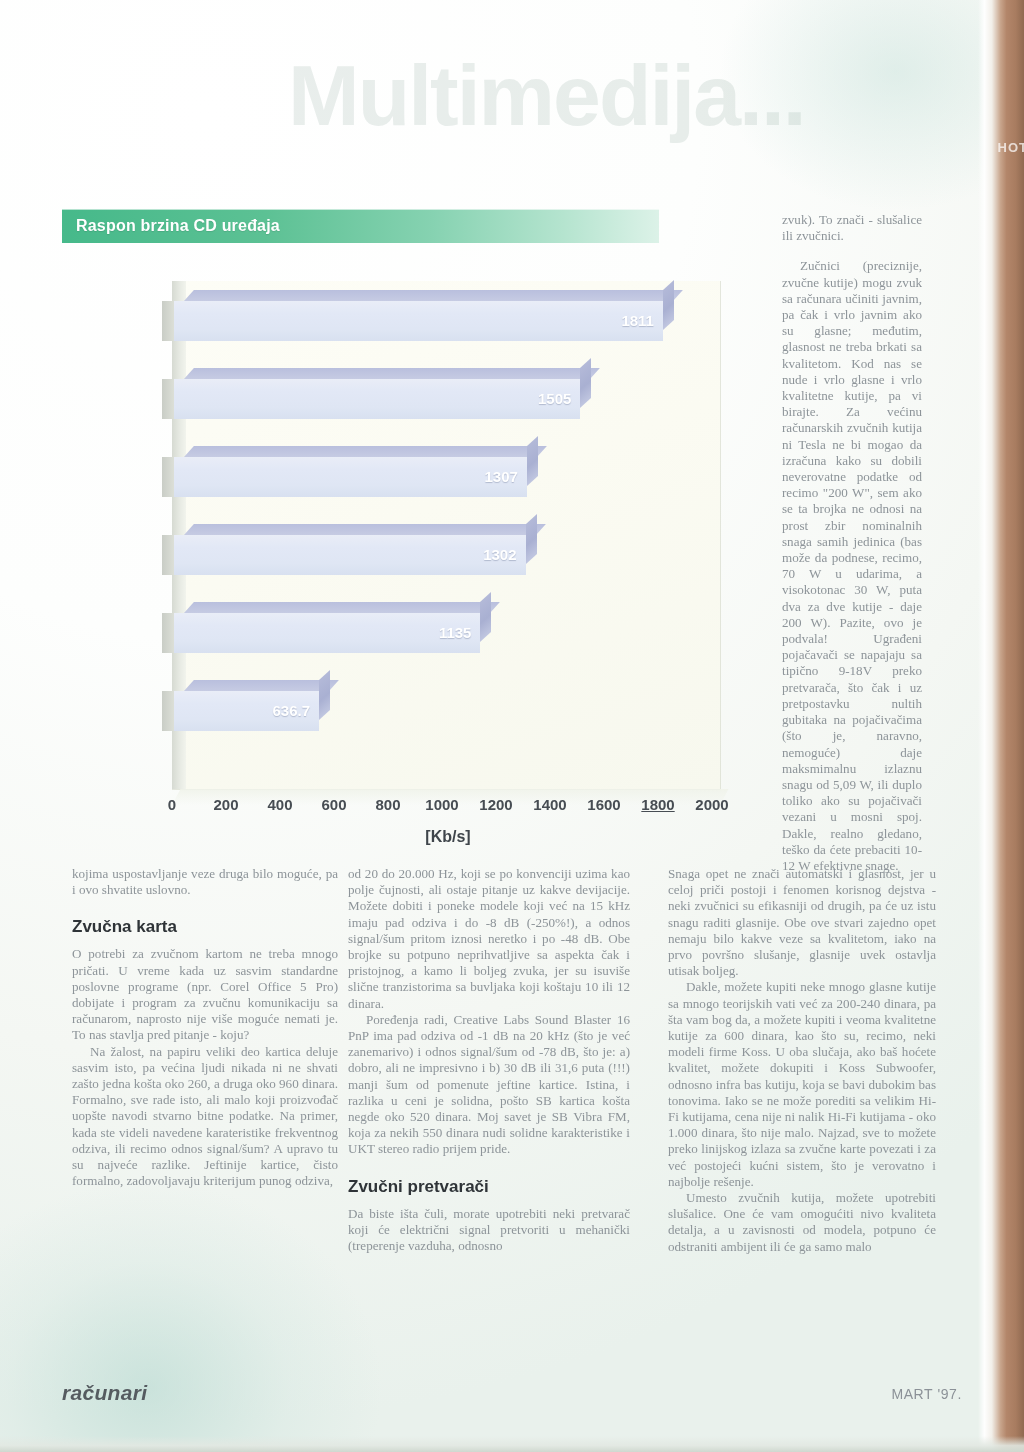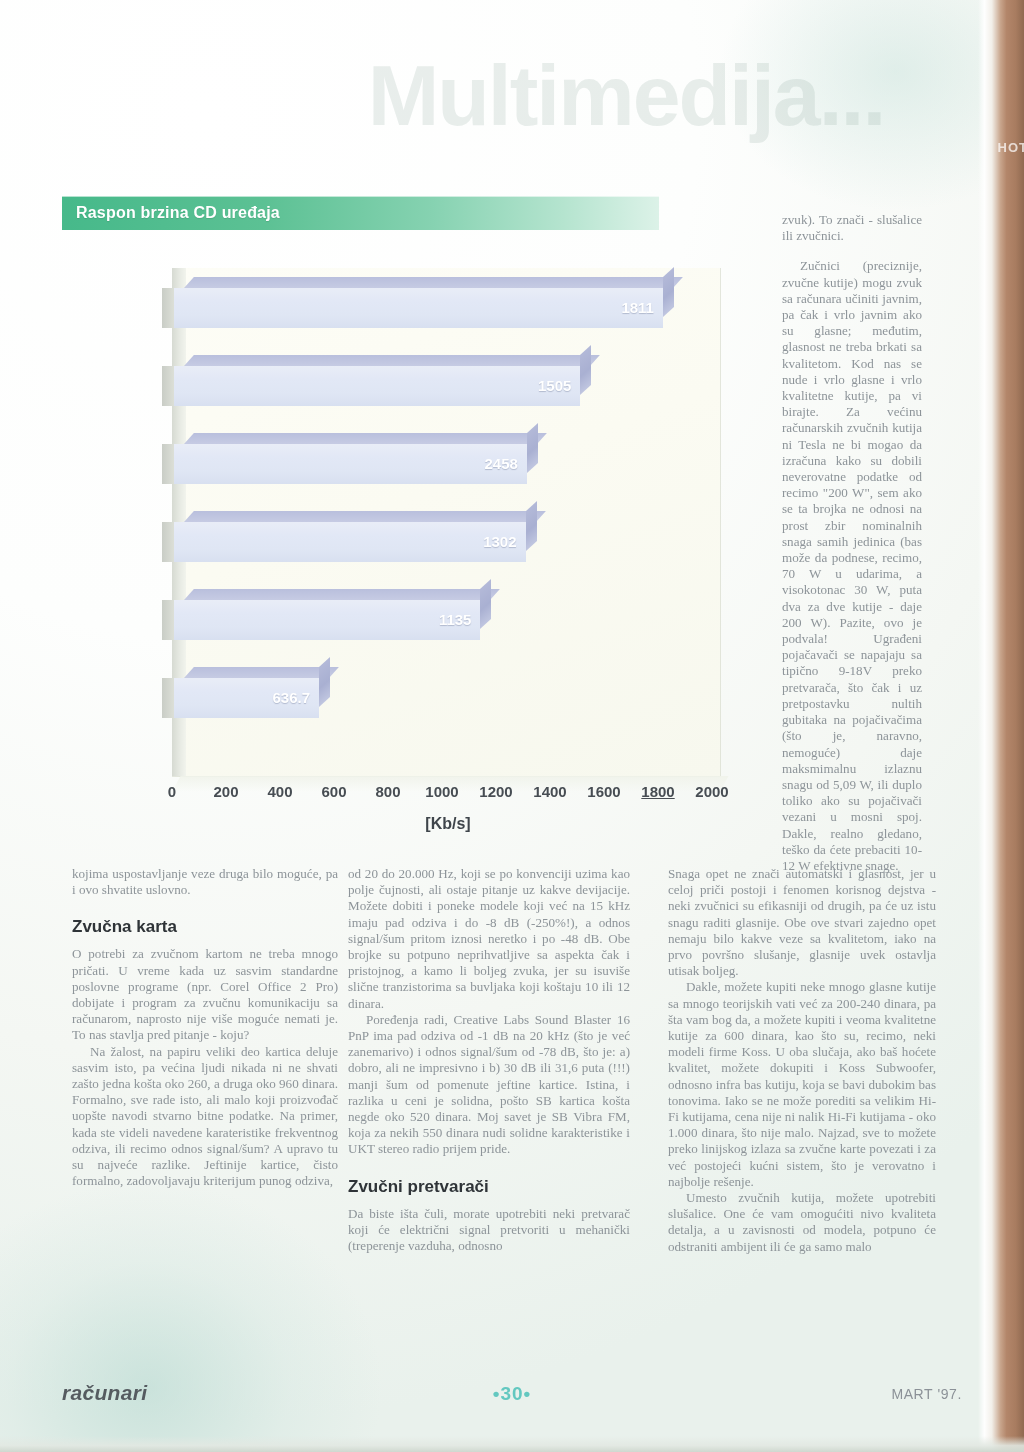--- a/index.html
+++ b/index.html
@@ -54,33 +54,32 @@
     pointer-events:none;
   }
   #scan-edge-bottom{
     position:absolute;left:0;bottom:0;width:1024px;height:16px;
     background:linear-gradient(180deg, rgba(255,255,255,0) 0%, rgba(226,232,226,.9) 60%, #cfd8cf 100%);
     pointer-events:none;
   }
 
   
   #ghost{
-    position:absolute;left:296px;top:52px;width:660px;height:130px;
+    position:absolute;left:288px;top:52px;width:660px;height:130px;
     font:700 86px/1 "Liberation Sans",sans-serif;
     letter-spacing:-2px;
     color:rgba(143,168,160,.20);
     white-space:nowrap;
     pointer-events:none;
     filter:blur(.4px);
-    text-align:center;
   }
 
   
   #chart{
-    position:absolute;left:62px;top:196px;width:660px;height:660px;
+    position:absolute;left:62px;top:209px;width:660px;height:660px;
   }
   #chart-banner{
     position:absolute;left:0;top:0;width:597px;height:34px;
     background:linear-gradient(90deg,#46b98a 0%,#5cc194 34%,#86d2b1 62%,#b5e4cf 84%,#dcf2e8 100%);
     box-shadow:0 1px 0 rgba(255,255,255,.6) inset;
   }
   #chart-banner-title{
     position:absolute;left:14px;top:7px;
     font:700 16px/20px "Liberation Sans",sans-serif;
     color:#ffffff;
@@ -240,21 +239,21 @@
               <div class="bar-side"></div>
               <div class="bar-value">1505</div>
             </div>
           </div>
           <div class="bar-row" style="top: 168px;">
             <div class="bar-stub" style="top: 18px;"></div>
             <div class="bar3d" style="width: 352.89px;">
               <div class="bar-front"></div>
               <div class="bar-top"></div>
               <div class="bar-side"></div>
-              <div class="bar-value">2458</div>
+              <div class="bar-value">1307</div>
             </div>
           </div>
           <div class="bar-row" style="top: 246px;">
             <div class="bar-stub" style="top: 18px;"></div>
             <div class="bar3d" style="width: 351.54px;">
               <div class="bar-front"></div>
               <div class="bar-top"></div>
               <div class="bar-side"></div>
               <div class="bar-value">1302</div>
             </div>
@@ -296,40 +295,39 @@
   </div>
 
   <div id="col3top">
     <p class="noind">zvuk). To znači - slušalice ili zvučnici.</p>
     <p>Zučnici (preciznije, zvučne kutije) mogu zvuk sa računara učiniti javnim, pa čak i vrlo javnim ako su glasne; međutim, glasnost ne treba brkati sa kvalitetom. Kod nas se nude i vrlo glasne i vrlo kvalitetne kutije, pa vi birajte. Za većinu računarskih zvučnih kutija ni Tesla ne bi mogao da izračuna kako su dobili neverovatne podatke od recimo "200 W", sem ako se ta brojka ne odnosi na prost zbir nominalnih snaga samih jedinica (bas može da podnese, recimo, 70 W u udarima, a visokotonac 30 W, puta dva za dve kutije - daje 200 W). Pazite, ovo je podvala! Ugrađeni pojačavači se napajaju sa tipično 9-18V preko pretvarača, što čak i uz pretpostavku nultih gubitaka na pojačivačima (što je, naravno, nemoguće) daje maksmimalnu izlaznu snagu od 5,09 W, ili duplo toliko ako su pojačivači vezani u mosni spoj. Dakle, realno gledano, teško da ćete prebaciti 10-12 W efektivne snage.</p>
   </div>
 
   <div class="col" id="col1">
     <p class="noind">kojima uspostavljanje veze druga bilo moguće, pa i ovo shvatite uslovno.</p>
     <h3>Zvučna karta</h3>
-    <p class="noind">O potrebi za zvučnom kartom ne treba mnogo pričati. U vreme kada uz sasvim standardne poslovne programe (npr. Corel Office 2 Pro) dobijate i program za zvučnu komunikaciju sa računarom, naprosto nije više moguće nemati je. To nas stavlja pred pitanje - koju?</p>
+    <p class="noind">O potrebi za zvučnom kartom ne treba mnogo pričati. U vreme kada uz sasvim standardne poslovne programe (npr. Corel Office 5 Pro) dobijate i program za zvučnu komunikaciju sa računarom, naprosto nije više moguće nemati je. To nas stavlja pred pitanje - koju?</p>
     <p>Na žalost, na papiru veliki deo kartica deluje sasvim isto, pa većina ljudi nikada ni ne shvati zašto jedna košta oko 260, a druga oko 960 dinara. Formalno, sve rade isto, ali malo koji proizvođač uopšte navodi stvarno bitne podatke. Na primer, kada ste videli navedene karateristike frekventnog odziva, ili recimo odnos signal/šum? A upravo tu su najveće razlike. Jeftinije kartice, čisto formalno, zadovoljavaju kriterijum punog odziva,</p>
   </div>
 
   <div class="col" id="col2">
     <p class="noind">od 20 do 20.000 Hz, koji se po konvenciji uzima kao polje čujnosti, ali ostaje pitanje uz kakve devijacije. Možete dobiti i poneke modele koji već na 15 kHz imaju pad odziva i do -8 dB (-250%!), a odnos signal/šum pritom iznosi neretko i po -48 dB. Obe brojke su potpuno neprihvatljive sa aspekta čak i pristojnog, a kamo li boljeg zvuka, jer su isuviše slične tranzistorima sa buvljaka koji koštaju 10 ili 12 dinara.</p>
     <p>Poređenja radi, Creative Labs Sound Blaster 16 PnP ima pad odziva od -1 dB na 20 kHz (što je već zanemarivo) i odnos signal/šum od -78 dB, što je: a) dobro, ali ne impresivno i b) 30 dB ili 31,6 puta (!!!) manji šum od pomenute jeftine kartice. Istina, i razlika u ceni je solidna, pošto SB kartica košta negde oko 520 dinara. Moj savet je SB Vibra FM, koja za nekih 550 dinara nudi solidne karakteristike i UKT stereo radio prijem pride.</p>
     <h3>Zvučni pretvarači</h3>
     <p class="noind">Da biste išta čuli, morate upotrebiti neki pretvarač koji će električni signal pretvoriti u mehanički (treperenje vazduha, odnosno</p>
   </div>
 
   <div class="col" id="col3">
     <p class="noind">Snaga opet ne znači automatski i glasnost, jer u celoj priči postoji i fenomen korisnog dejstva - neki zvučnici su efikasniji od drugih, pa će uz istu snagu raditi glasnije. Obe ove stvari zajedno opet nemaju bilo kakve veze sa kvalitetom, iako na prvo površno slušanje, glasnije uvek ostavlja utisak boljeg.</p>
     <p>Dakle, možete kupiti neke mnogo glasne kutije sa mnogo teorijskih vati već za 200-240 dinara, pa šta vam bog da, a možete kupiti i veoma kvalitetne kutije za 600 dinara, kao što su, recimo, neki modeli firme Koss. U oba slučaja, ako baš hoćete kvalitet, možete dokupiti i Koss Subwoofer, odnosno infra bas kutiju, koja se bavi dubokim bas tonovima. Iako se ne može porediti sa velikim Hi-Fi kutijama, cena nije ni nalik Hi-Fi kutijama - oko 1.000 dinara, što nije malo. Najzad, sve to možete preko linijskog izlaza sa zvučne karte povezati i za već postojeći kućni sistem, što je verovatno i najbolje rešenje.</p>
     <p>Umesto zvučnih kutija, možete upotrebiti slušalice. One će vam omogućiti nivo kvaliteta detalja, a u zavisnosti od modela, potpuno će odstraniti ambijent ili će ga samo malo</p>
   </div>
 
   <div id="footer">
     <div id="masthead">računari</div>
-    <div id="pageno">•30•</div>
     <div id="issue">MART '97.</div>
   </div>
 
   <div id="scan-edge"></div>
   <div id="scan-edge-text">HOT</div>
   <div id="scan-edge-bottom"></div>
 
 </div>
 
 </body></html>

